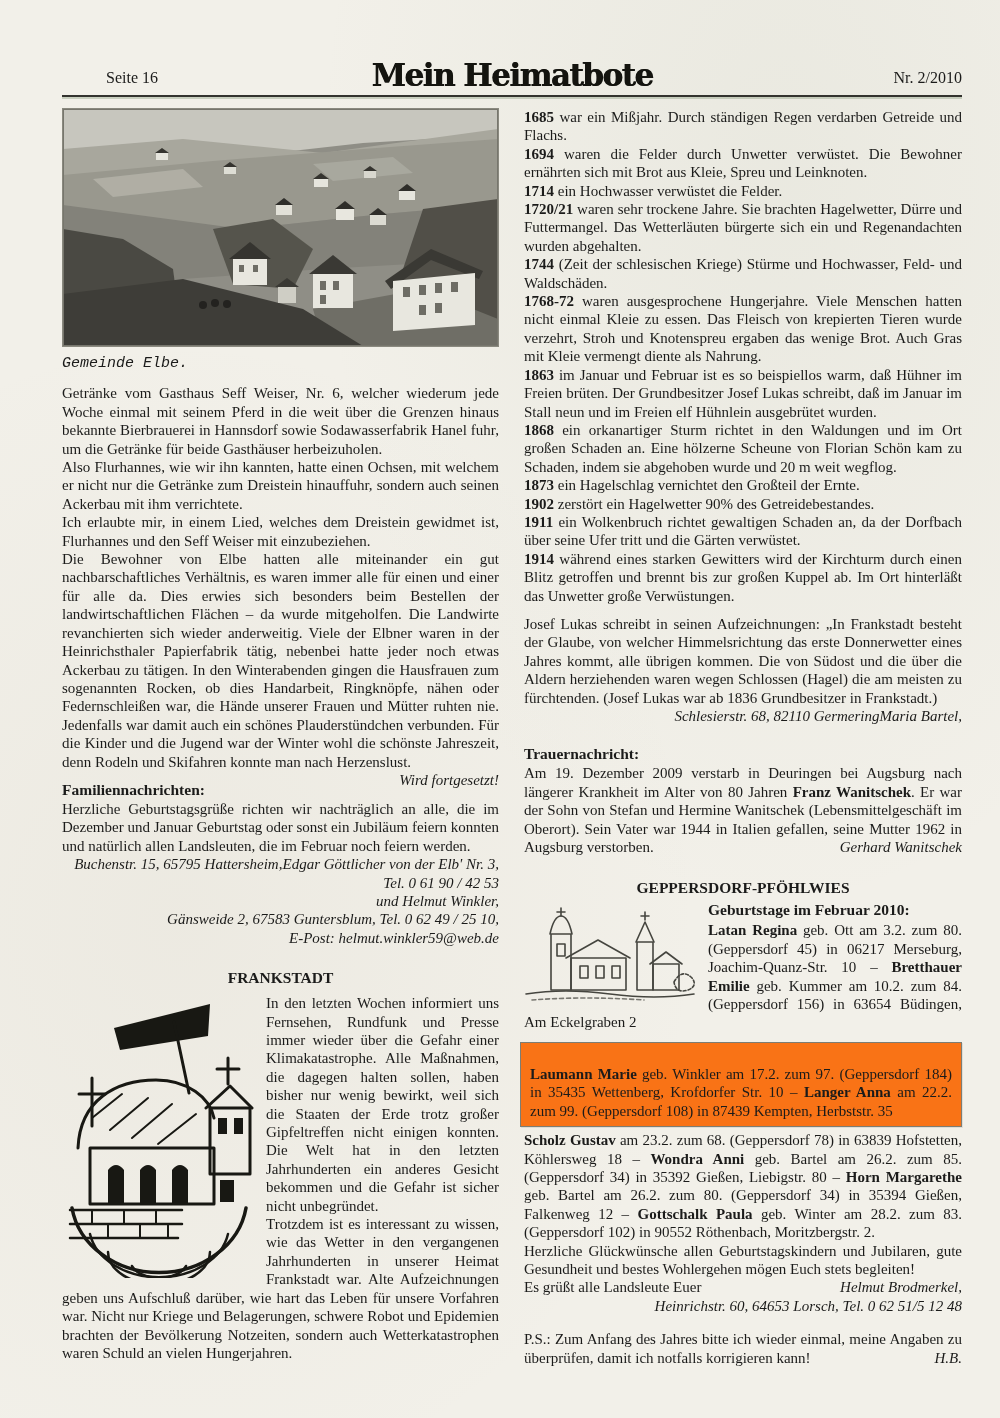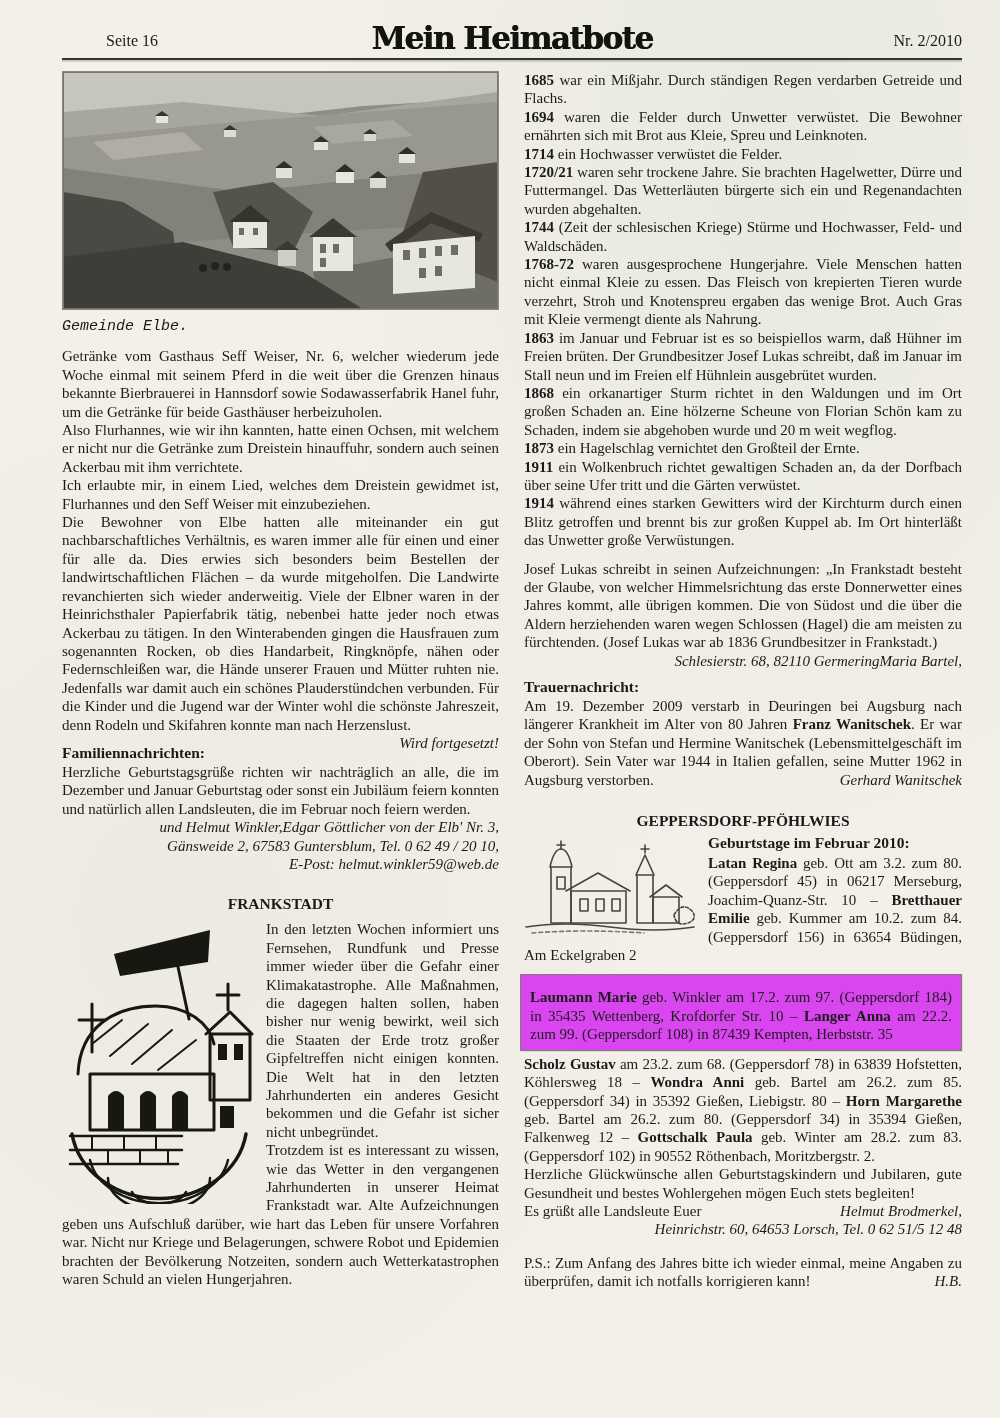--- a/index.html
+++ b/index.html
@@ -8,21 +8,21 @@
     background:
       radial-gradient(ellipse at 78% 12%, rgba(160,170,145,.10), transparent 42%),
       radial-gradient(ellipse at 18% 65%, rgba(170,160,135,.08), transparent 45%),
       #f2f0e9;
     font-family:"Liberation Serif", serif;
     color:#1b1b1a;
     overflow:hidden;
   }
   .page{width:900px;margin:0 auto 0 62px;padding-top:0;}
   
-  .hdr{position:relative;height:58px;}
+  .hdr{position:relative;height:95px;}
   .hdr .page-label{position:absolute;left:44px;bottom:8px;font-size:16px;}
   .hdr .issue{position:absolute;right:0;bottom:8px;font-size:16px;}
   .hdr .masthead{
     position:absolute;left:0;right:0;bottom:2px;text-align:center;
     font-family:"DejaVu Serif", serif;font-weight:bold;
     font-size:31px;letter-spacing:-1.5px;color:#14140f;
     text-shadow:0.6px 0 0 #14140f;
   }
   .rule{border-top:2.5px solid #33332e;box-shadow:0 2px 0 rgba(125,145,115,.35);height:0;}
   
@@ -37,25 +37,25 @@
   .h-sec{font-weight:bold;font-size:15.5px;line-height:19px;margin:9px 0 1px;}
   
   .photo{margin:0;border:1px solid #8a897f;background:#fff;line-height:0;}
   .photo svg{display:block;}
   .caption{font-style:italic;margin:8px 0 11px;font-size:15px;font-family:Liberation Mono, monospace;}
   
   .frank-head{font-weight:bold;font-size:15.5px;text-align:center;margin:22px 0 7px;}
   .crest{float:left;margin:4px 12px 2px 0;}
   
   .lukas{margin-top:10px;}
-  .trauer-head{font-weight:bold;font-size:15.5px;margin:8px 0 1px;}
+  .trauer-head{font-weight:bold;font-size:15.5px;margin:20px 0 1px;}
   .gepp-head{font-weight:bold;font-size:15.5px;text-align:center;margin:23px 0 3px;}
   .gepp-sub{font-weight:bold;font-size:15.5px;line-height:19px;margin:0 0 2px;}
   .church{float:left;margin:2px 12px 2px 0;}
-  .box{border:1px solid #7d7d73;background:#d946ef;padding:13px 9px 6px;margin:10px 0 0 -4px;box-shadow:1px 1px 0 rgba(0,0,0,.08);}
+  .box{border:1px solid #7d7d73;background:#f97316;padding:22px 9px 6px;margin:10px 0 0 -4px;box-shadow:1px 1px 0 rgba(0,0,0,.08);}
   .after-box{margin-top:4px;}
   .closing{}
   .ps{margin-top:15px;}
   .famil-body{margin-top:1px;}
 </style>
 </head>
 <body>
 
 <div class="page">
 
@@ -155,22 +155,23 @@
       </figure>
       <p class="caption">Gemeinde Elbe.</p>
 
       <p class="just">Getränke vom Gasthaus Seff Weiser, Nr. 6, welcher wiederum jede Woche einmal mit seinem Pferd in die weit über die Grenzen hinaus bekannte Bierbrauerei in Hannsdorf sowie Sodawasserfabrik Hanel fuhr, um die Getränke für beide Gasthäuser herbeizuholen.</p>
       <p class="just">Also Flurhannes, wie wir ihn kannten, hatte einen Ochsen, mit welchem er nicht nur die Getränke zum Dreistein hinauffuhr, sondern auch seinen Ackerbau mit ihm verrichtete.</p>
       <p class="just">Ich erlaubte mir, in einem Lied, welches dem Dreistein gewidmet ist, Flurhannes und den Seff Weiser mit einzubeziehen.</p>
       <p class="just"><span>Die Bewohner von Elbe hatten alle miteinander ein gut nachbarschaftliches Verhältnis, es waren immer alle für einen und einer für alle da. Dies erwies sich besonders beim Bestellen der landwirtschaftlichen Flächen – da wurde mitgeholfen. Die Landwirte revanchierten sich wieder anderweitig. Viele der Elbner waren in der Heinrichsthaler Papierfabrik tätig, nebenbei hatte jeder noch etwas Ackerbau zu tätigen. In den Winterabenden gingen die Hausfrauen zum sogenannten Rocken, ob dies Handarbeit, Ringknöpfe, nähen oder Federnschleißen war, die Hände unserer Frauen und Mütter ruhten nie. Jedenfalls war damit auch ein schönes Plauderstündchen verbunden. Für die Kinder und die Jugend war der Winter wohl die schönste Jahreszeit, denn Rodeln und Skifahren konnte man nach Herzenslust.</span><span class="fr">Wird fortgesetzt!</span></p>
 
       <h3 class="h-sec">Familiennachrichten:</h3>
       <p class="just famil-body"><span>Herzliche Geburtstagsgrüße richten wir nachträglich an alle, die im Dezember und Januar Geburtstag oder sonst ein Jubiläum feiern konnten und natürlich allen Landsleuten, die im Februar noch feiern werden.</span><span class="fr">Edgar Göttlicher von der Elb' Nr. 3,</span></p>
+      <div class="sigline">Buchenstr. 15, 65795 Hattersheim, Tel. 0 61 90 / 42 53</div>
       <div class="sigline">und Helmut Winkler,</div>
-      <div class="sigline">Gänsweide 2, 67583 Guntersblum, Tel. 0 62 49 / 20 10,</div>
+      <div class="sigline">Gänsweide 2, 67583 Guntersblum, Tel. 0 62 49 / 25 10,</div>
       <div class="sigline">E-Post: helmut.winkler59@web.de</div>
 
       <h3 class="frank-head">FRANKSTADT</h3>
       <div>
         <svg class="crest" width="192" height="280" viewBox="0 0 192 280" fill="none" stroke="#181813" stroke-width="3" stroke-linecap="round" stroke-linejoin="round">
           <polygon points="52,30 148,6 146,38 58,52" fill="#181813" stroke="none"></polygon>
           <path d="M112,24 L127,95"></path>
           <path d="M30,80 L30,128 M17,96 L43,96"></path>
           <path d="M166,60 L166,86 M155,71 L177,71"></path>
           <path d="M16,150 C18,102 54,82 94,82 C126,82 148,100 152,120"></path>
@@ -200,20 +201,21 @@
 
       <p class="just chron"><span class="b">1685</span><span> war ein Mißjahr. Durch ständigen Regen verdarben Getreide und Flachs.</span></p>
       <p class="just chron"><span class="b">1694</span><span> waren die Felder durch Unwetter verwüstet. Die Bewohner ernährten sich mit Brot aus Kleie, Spreu und Leinknoten.</span></p>
       <p class="just chron"><span class="b">1714</span><span> ein Hochwasser verwüstet die Felder.</span></p>
       <p class="just chron"><span class="b">1720/21</span><span> waren sehr trockene Jahre. Sie brachten Hagelwetter, Dürre und Futtermangel. Das Wetterläuten bürgerte sich ein und Regenandachten wurden abgehalten.</span></p>
       <p class="just chron"><span class="b">1744</span><span> (Zeit der schlesischen Kriege) Stürme und Hochwasser, Feld- und Waldschäden.</span></p>
       <p class="just chron"><span class="b">1768-72</span><span> waren ausgesprochene Hungerjahre. Viele Menschen hatten nicht einmal Kleie zu essen. Das Fleisch von krepierten Tieren wurde verzehrt, Stroh und Knotenspreu ergaben das wenige Brot. Auch Gras mit Kleie vermengt diente als Nahrung.</span></p>
       <p class="just chron"><span class="b">1863</span><span> im Januar und Februar ist es so beispiellos warm, daß Hühner im Freien brüten. Der Grundbesitzer Josef Lukas schreibt, daß im Januar im Stall neun und im Freien elf Hühnlein ausgebrütet wurden.</span></p>
       <p class="just chron"><span class="b">1868</span><span> ein orkanartiger Sturm richtet in den Waldungen und im Ort großen Schaden an. Eine hölzerne Scheune von Florian Schön kam zu Schaden, indem sie abgehoben wurde und 20 m weit wegflog.</span></p>
       <p class="just chron"><span class="b">1873</span><span> ein Hagelschlag vernichtet den Großteil der Ernte.</span></p>
+      <p class="just chron"><span class="b">1902</span><span> zerstört ein Hagelwetter 90% des Getreidebestandes.</span></p>
       <p class="just chron"><span class="b">1911</span><span> ein Wolkenbruch richtet gewaltigen Schaden an, da der Dorfbach über seine Ufer tritt und die Gärten verwüstet.</span></p>
       <p class="just chron"><span class="b">1914</span><span> während eines starken Gewitters wird der Kirchturm durch einen Blitz getroffen und brennt bis zur großen Kuppel ab. Im Ort hinterläßt das Unwetter große Verwüstungen.</span></p>
 
       <p class="just lukas"><span>Josef Lukas schreibt in seinen Aufzeichnungen: „In Frankstadt besteht der Glaube, von welcher Himmelsrichtung das erste Donnerwetter eines Jahres kommt, alle übrigen kommen. Die von Südost und die über die Aldern herziehenden waren wegen Schlossen (Hagel) die am meisten zu fürchtenden. (Josef Lukas war ab 1836 Grundbesitzer in Frankstadt.)</span><span class="fr">Maria Bartel,</span></p>
       <div class="sigline">Schlesierstr. 68, 82110 Germering</div>
 
       <h3 class="trauer-head">Trauernachricht:</h3>
       <p class="just"><span><span>Am 19. Dezember 2009 verstarb in Deuringen bei Augsburg nach längerer Krankheit im Alter von 80 Jahren </span><span class="b">Franz Wanitschek</span><span>. Er war der Sohn von Stefan und Hermine Wanitschek (Lebensmittelgeschäft im Oberort). Sein Vater war 1944 in Italien gefallen, seine Mutter 1962 in Augsburg verstorben.</span></span><span class="fr">Gerhard Wanitschek</span></p>
 
       <h3 class="gepp-head">GEPPERSDORF-PFÖHLWIES</h3>

